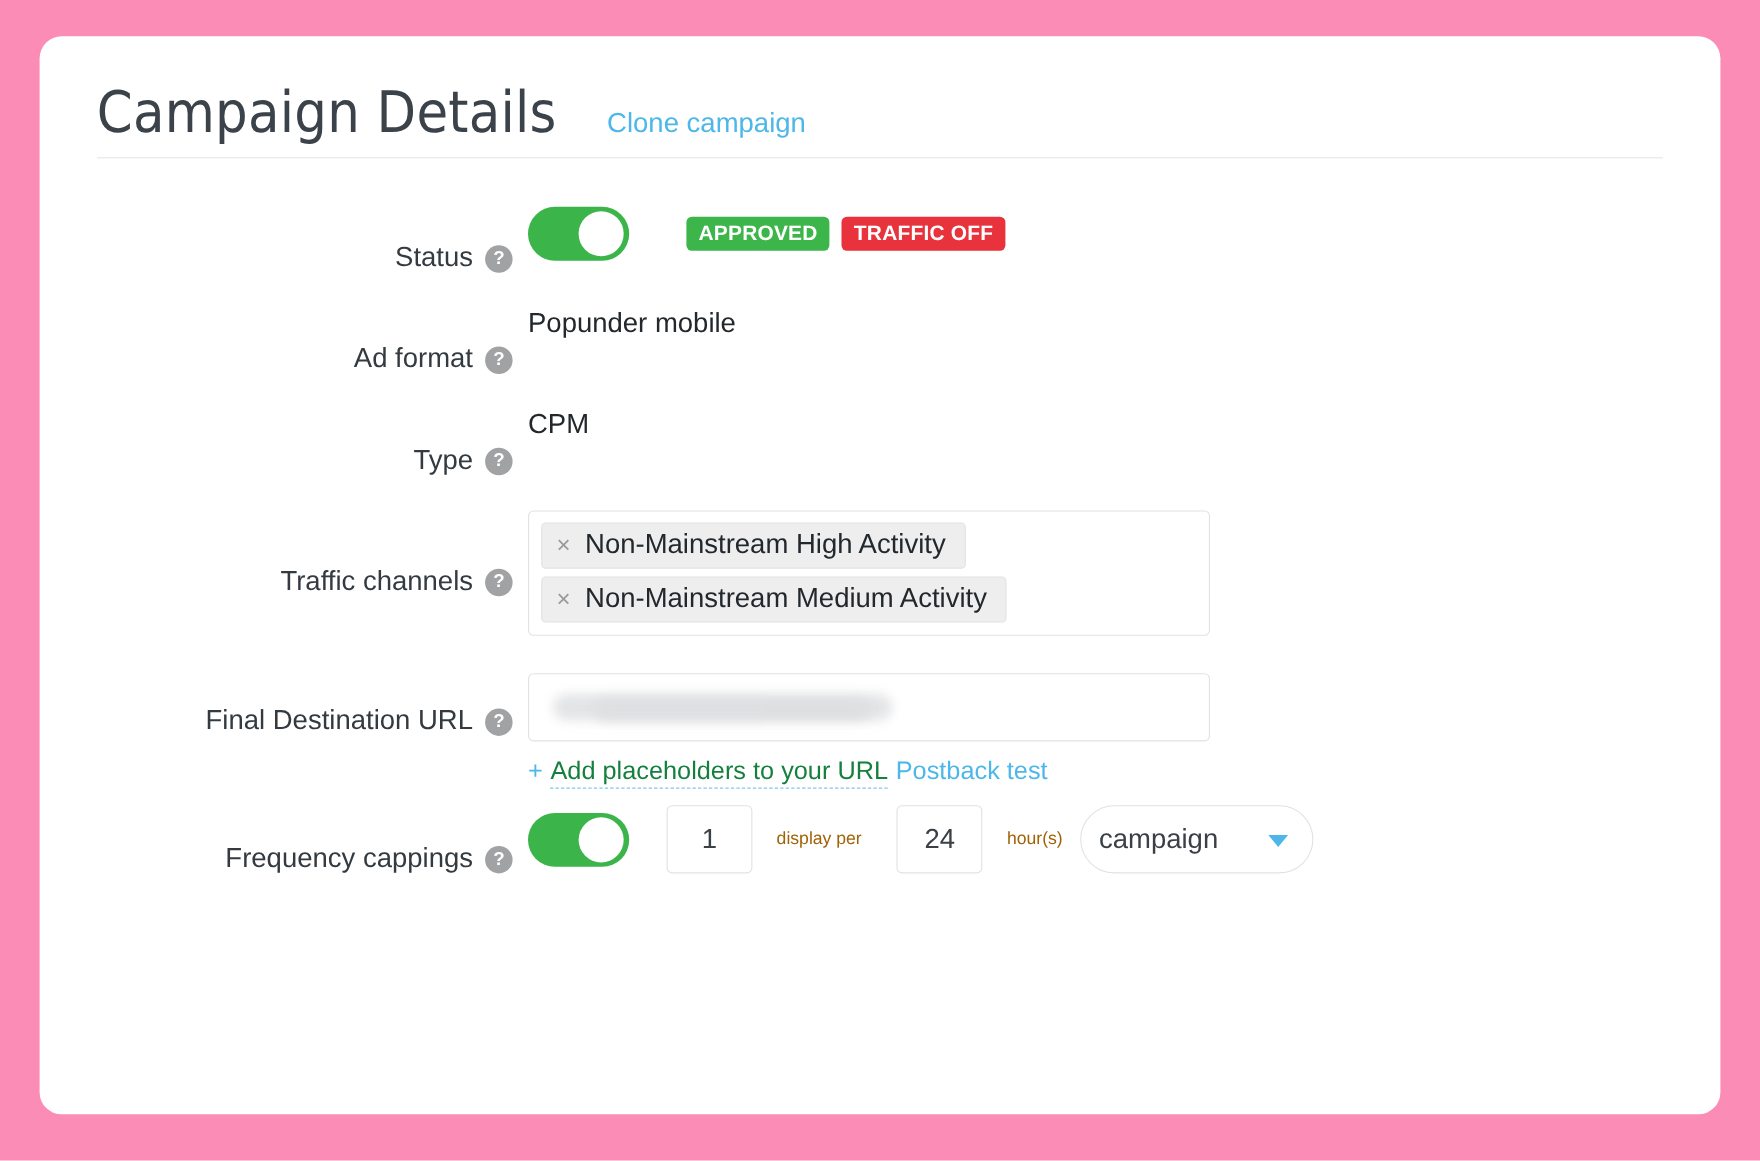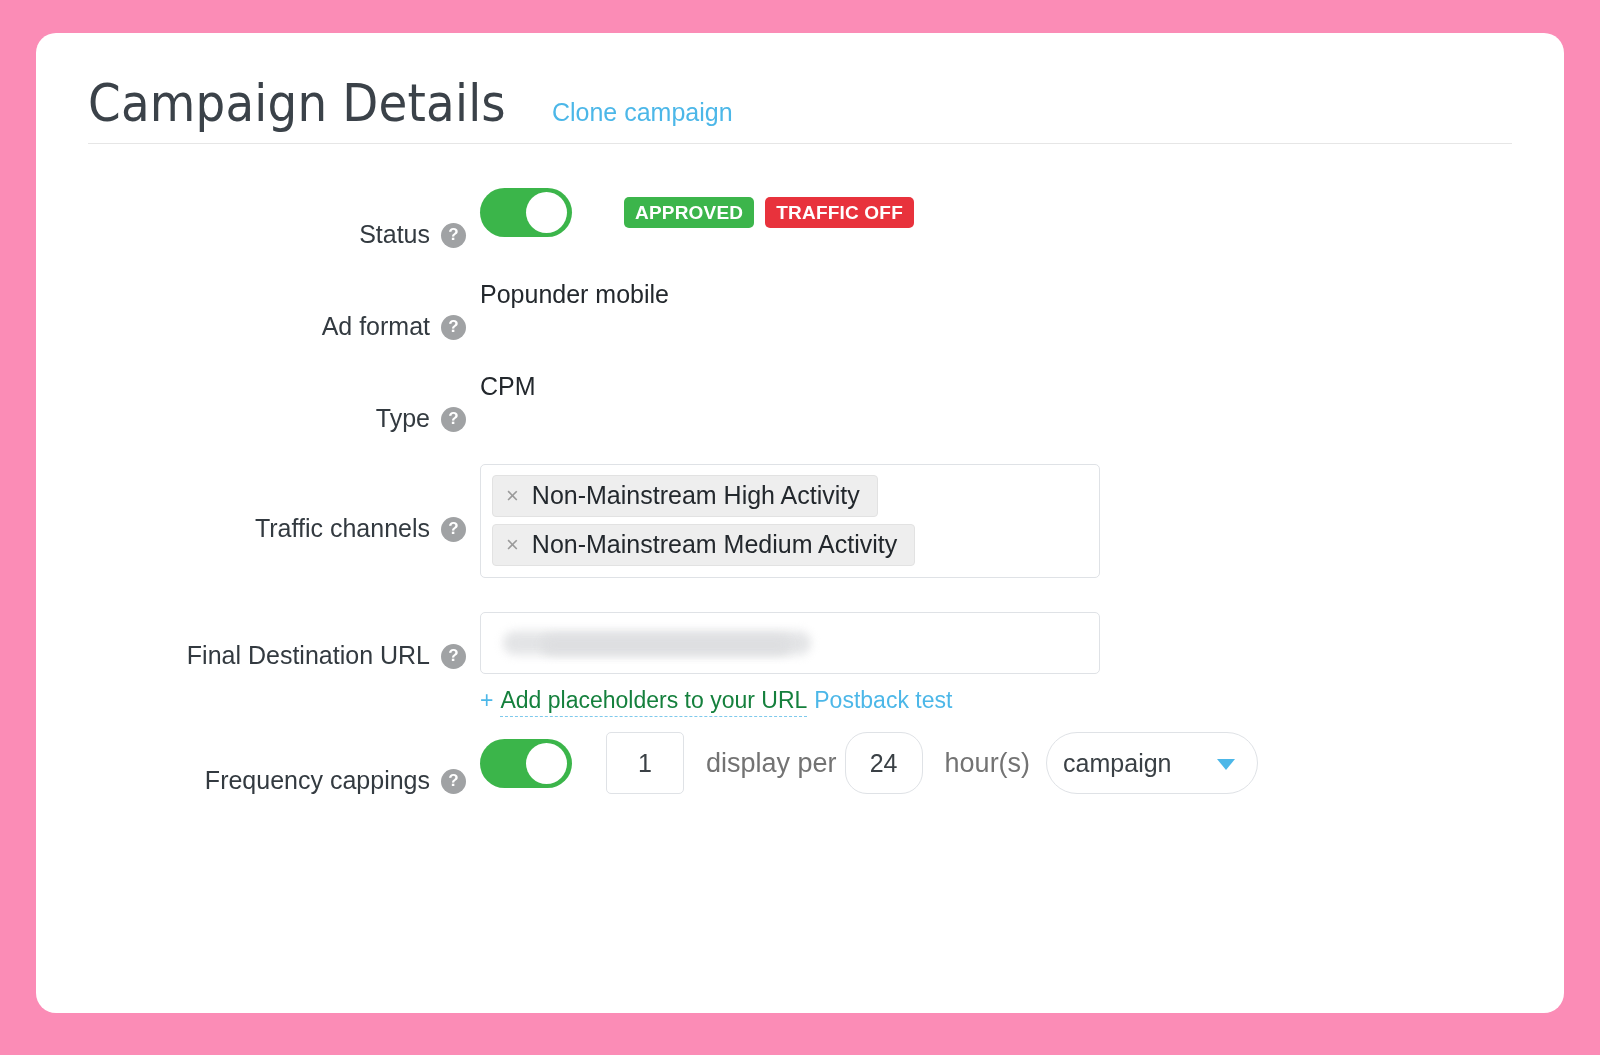--- a/index.html
+++ b/index.html
@@ -309,22 +309,22 @@
     border: 1px solid #dfe2e6;
     border-radius: 5px;
     background: #ffffff;
     font-size: 25px;
     color: #3a4045;
     font-family: "Liberation Sans", sans-serif;
     text-align: center;
     outline: none;
   }
   .freq-text {
-    font-size: 27px;
-    color: #737373;
+    font-size: 16px;
+    color: #a16207;
     white-space: nowrap;
   }
   .select-box {
     position: relative;
     width: 212px;
     height: 62px;
     box-sizing: border-box;
     border: 1px solid #dfe2e6;
     border-radius: 5px;
     background: #ffffff;
@@ -342,21 +342,21 @@
     margin-top: -4px;
     width: 0;
     height: 0;
     border-left: 9px solid transparent;
     border-right: 9px solid transparent;
     border-top: 11px solid #4cb7e8;
   }
 
   .ml-34 { margin-left: 34px; }
   .ml-22 { margin-left: 22px; }
-  .ml-20 { margin-left: 8px; border-radius: 22px; }
+  .ml-20 { margin-left: 32px; }
   .ml-16 { margin-left: 16px; border-radius: 31px; }
 </style>
 </head>
 <body>
 
 <div class="page">
   <div class="card">
 
     <div class="card-header">
       <div class="page-title">Campaign Details</div>

